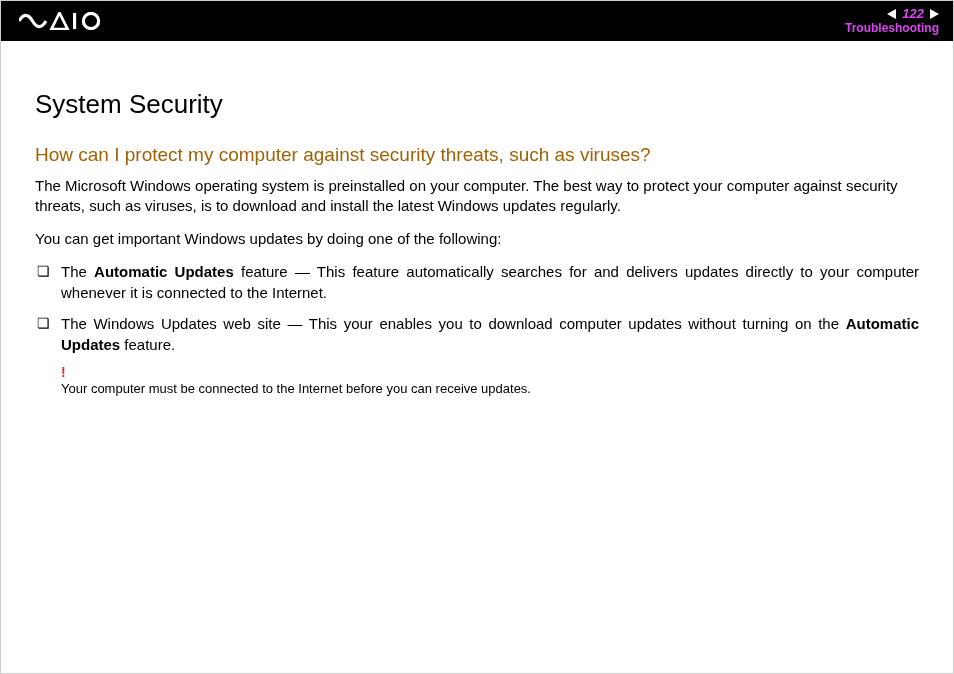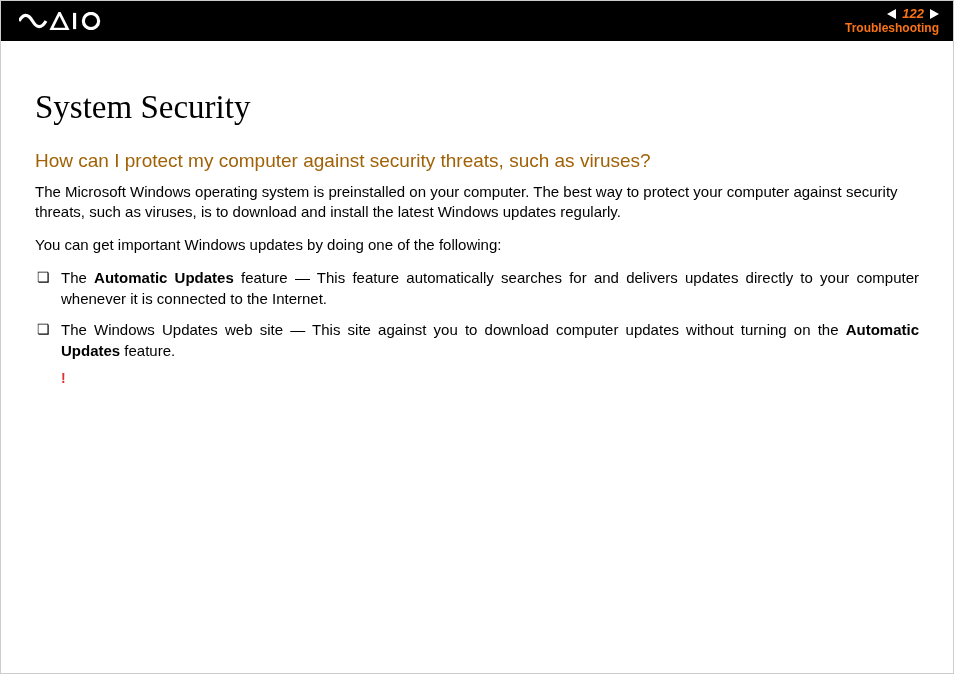--- a/index.html
+++ b/index.html
@@ -1,36 +1,36 @@
 <!DOCTYPE html>
 <html><head>
 <meta charset="utf-8">
 <style>
   * { box-sizing: border-box; margin: 0; padding: 0; }
   html, body { width: 954px; height: 674px; font-family: Arial, Helvetica, sans-serif; background: #fff; color: #000; }
   .page { width: 954px; height: 674px; position: relative; border: 1px solid #ccc; }
   .header {
     background: #000;
-    color: #f97316;
+    color: #d946ef;
     height: 40px;
     display: flex;
     align-items: center;
     justify-content: space-between;
     padding: 0 14px 0 18px;
   }
   .logo { display: flex; align-items: center; }
   .logo svg { height: 18px; width: auto; fill: #fff; }
   .header-right { text-align: right; line-height: 1.1; }
   .nav-row { display: flex; align-items: center; justify-content: flex-end; gap: 6px; font-style: italic; font-weight: bold; font-size: 13px; }
   .nav-row .tri { width: 0; height: 0; border-top: 5px solid transparent; border-bottom: 5px solid transparent; }
   .tri-left { border-right: 9px solid #fff; }
   .tri-right { border-left: 9px solid #fff; }
   .section-label { font-size: 12px; font-weight: bold; margin-top: 1px; margin-left: 23px; }
   .content { padding: 48px 34px 0 34px; }
-  h1 { font-size: 33px; font-weight: 400; margin-bottom: 24px; font-family: Liberation Serif, serif; }
+  h1 { font-size: 26px; font-weight: 400; margin-bottom: 24px; }
   p.body { font-size: 15px; line-height: 1.35; margin-bottom: 12px; }
   h2.question { color: #a16207; font-size: 19px; font-weight: 400; margin: 14px 0 10px 0; }
   ul.bullets { list-style: none; padding: 0; margin: 0 0 4px 0; }
   ul.bullets li { position: relative; padding-left: 26px; font-size: 15px; line-height: 1.4; margin-bottom: 10px; text-align: justify; }
   ul.bullets li::before {
     content: "❏";
     position: absolute;
     left: 2px;
     top: 1px;
     font-size: 14px;
@@ -70,22 +70,23 @@
     <h2 class="question">How can I protect my computer against security threats, such as viruses?</h2>
 
     <p class="body">The Microsoft Windows operating system is preinstalled on your computer. The best way to protect your computer against security threats, such as viruses, is to download and install the latest Windows updates regularly.</p>
     <p class="body">You can get important Windows updates by doing one of the following:</p>
 
     <ul class="bullets">
       <li>
         <span>The </span><span class="bold">Automatic Updates</span><span> feature — This feature automatically searches for and delivers updates directly to your computer whenever it is connected to the Internet.</span>
       </li>
       <li>
-        <span>The Windows Updates web site — This site against you to download computer updates without turning on the </span><span class="bold">Automatic Updates</span><span> feature.</span>
+        <span>The Windows Updates web site — This your enables you to download computer updates without turning on the </span><span class="bold">Automatic Updates</span><span> feature.</span>
       </li>
     </ul>
 
     <div class="note-block">
       <div class="note-excl">!</div>
+      <div class="note-text">Your computer must be connected to the Internet before you can receive updates.</div>
     </div>
   </div>
 
 </div>
 
 </body></html>

